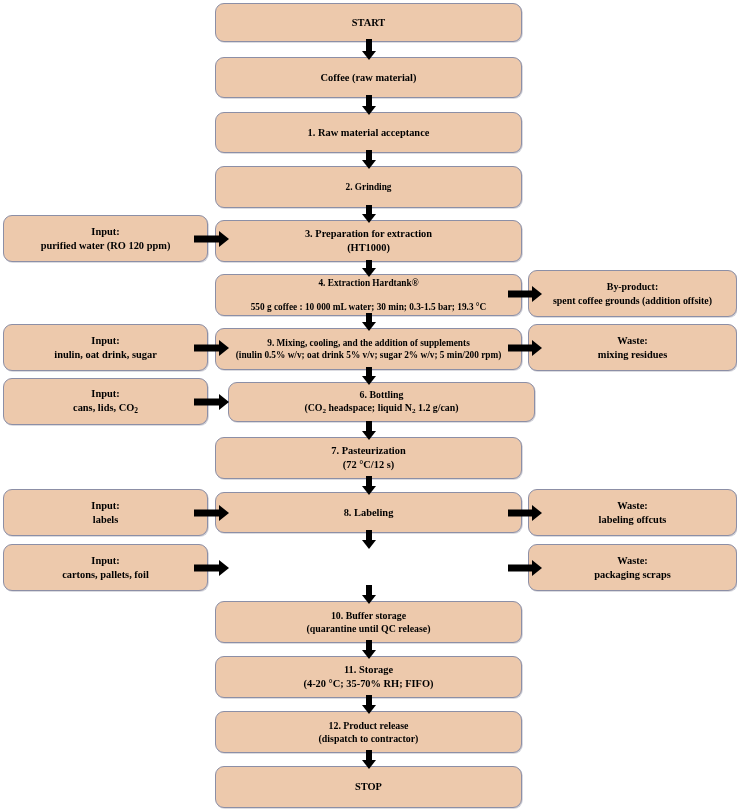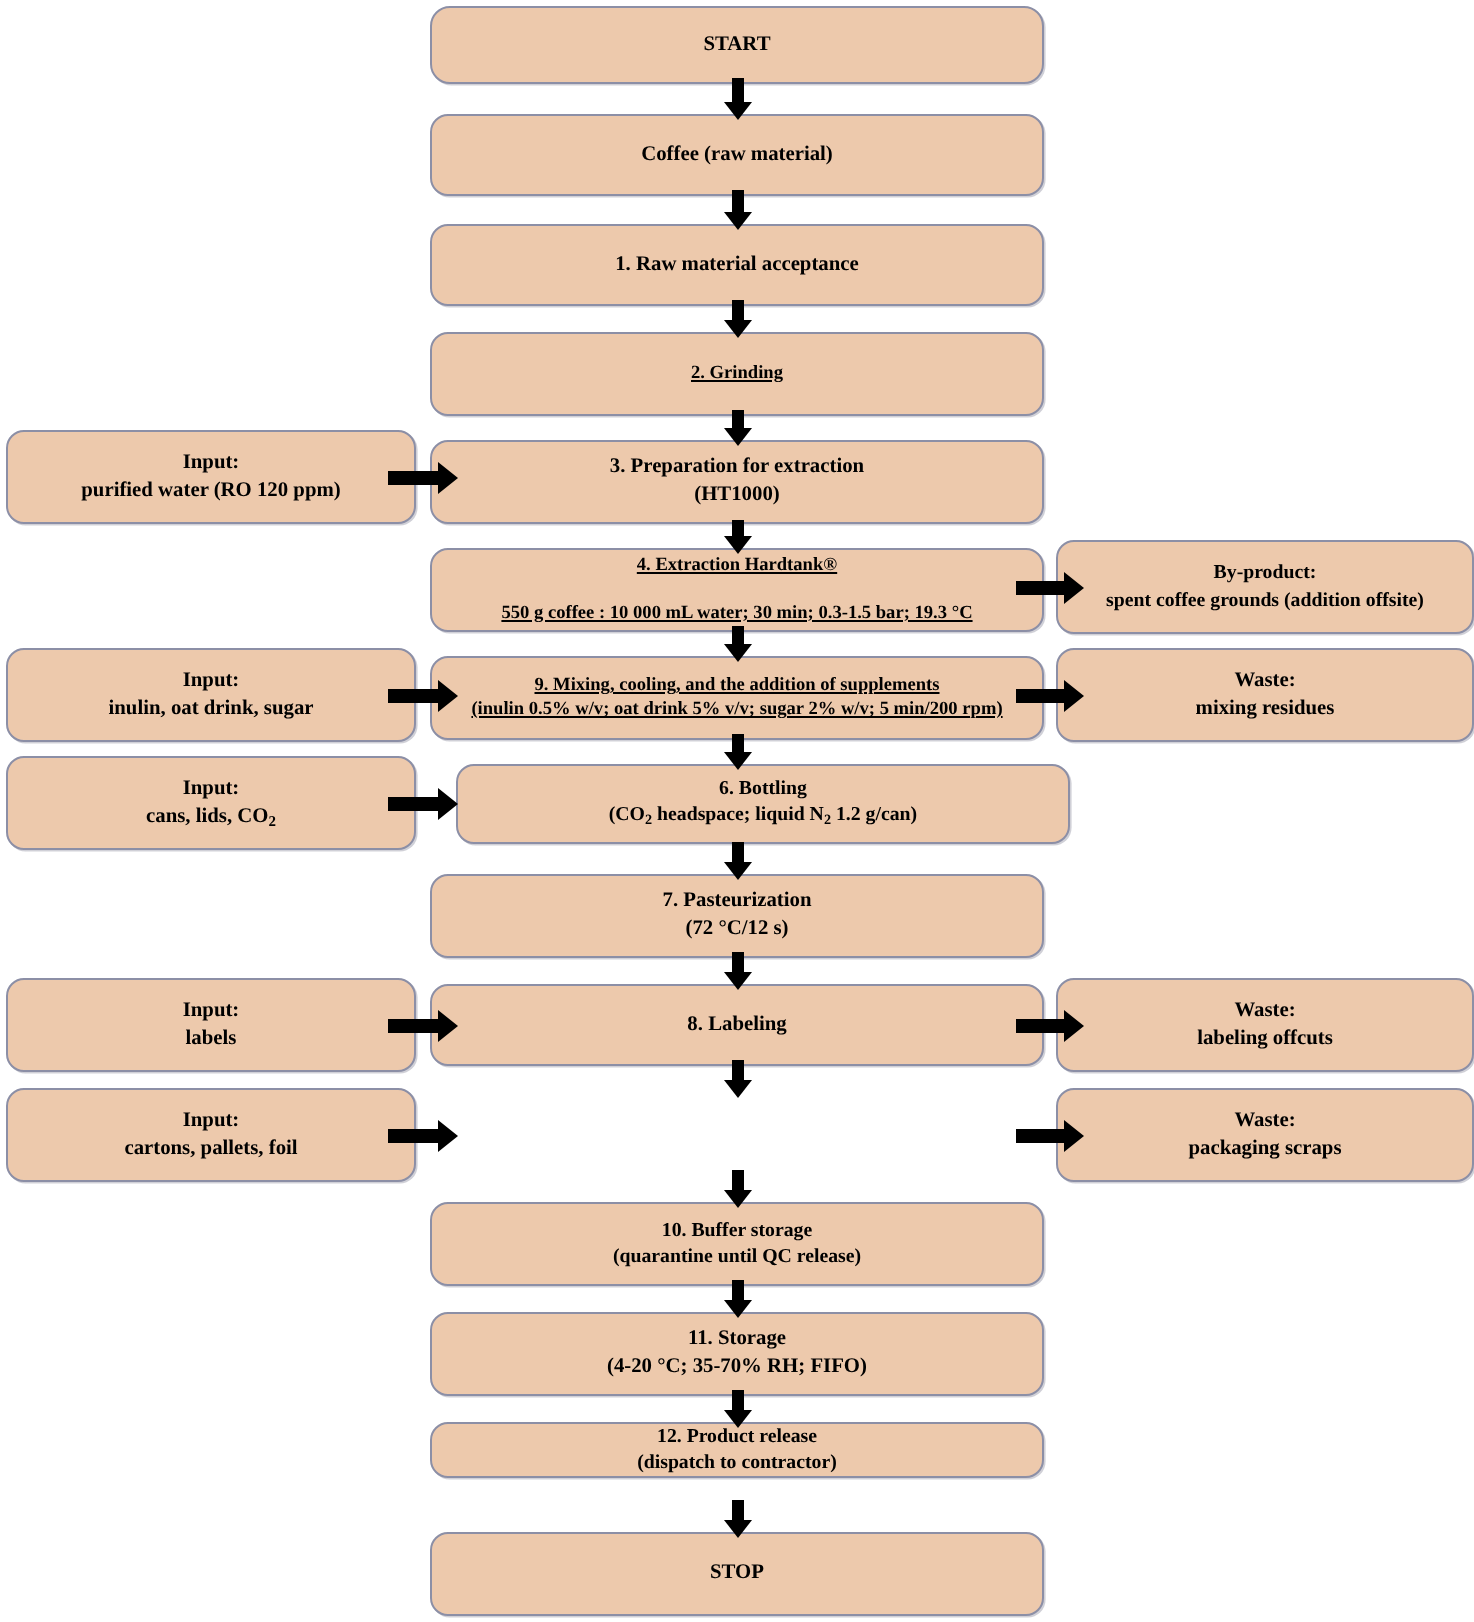--- a/index.html
+++ b/index.html
@@ -37,21 +37,21 @@
     font-size: 10.4px;
     line-height: 1.32;
     padding: 2px 4px;
     box-shadow: 0.8px 0.8px 0 rgba(120,120,140,0.35);
   }
   .node .l1, .node .l2 {
     display: block;
     white-space: nowrap;
   }
   .node.small { font-size: 9.9px; }
-  .node.xsmall { font-size: 9.3px; text-decoration: underline; }
+  .node.xsmall { font-size: 9.3px; }
   .arrow-v {
     position: absolute;
     width: 0;
     height: 0;
   }
   .arrow-v .shaft {
     position: absolute;
     background: #000;
     left: 50%;
     transform: translateX(-50%);
@@ -86,21 +86,21 @@
     border-top: 8px solid transparent;
     border-bottom: 8px solid transparent;
     border-left: 10px solid #000;
   }
   sub { font-size: 0.72em; vertical-align: -0.25em; }
 </style>
 </head>
 <body>
 
 <div id="flow">
-    <div class="node" style="left: 215px; top: 3px; width: 307px; height: 39px; border-radius: 10px;">
+    <div class="node" style="left: 215px; top: 3px; width: 307px; height: 39px;">
       <span class="l1">START</span>
     </div>
     <div class="node" style="left: 215px; top: 57px; width: 307px; height: 41px;">
       <span class="l1">Coffee (raw material)</span>
     </div>
     <div class="node" style="left: 215px; top: 112px; width: 307px; height: 41px;">
       <span class="l1">1. Raw material acceptance</span>
     </div>
     <div class="node xsmall" style="left: 215px; top: 166px; width: 307px; height: 42px;">
       <span class="l1">2. Grinding</span>
@@ -129,21 +129,21 @@
       <span class="l1">8. Labeling</span>
     </div>
     <div class="node small" style="left: 215px; top: 601px; width: 307px; height: 42px;">
       <span class="l1">10. Buffer storage</span>
       <span class="l2">(quarantine until QC release)</span>
     </div>
     <div class="node" style="left: 215px; top: 656px; width: 307px; height: 42px;">
       <span class="l1">11. Storage</span>
       <span class="l2">(4-20 °C; 35-70% RH; FIFO)</span>
     </div>
-    <div class="node small" style="left: 215px; top: 711px; width: 307px; height: 28px;">
+    <div class="node small" style="left: 215px; top: 711px; width: 307px; height: 42px;">
       <span class="l1">12. Product release</span>
       <span class="l2">(dispatch to contractor)</span>
     </div>
     <div class="node" style="left: 215px; top: 766px; width: 307px; height: 42px;">
       <span class="l1">STOP</span>
     </div>
     <div class="arrow-v" style="left: 368.5px; top: 39px;">
       <div class="shaft" style="width: 6px; height: 13px; top: 0px;"></div>
       <div class="head" style="top: 12px;"></div>
     </div>

